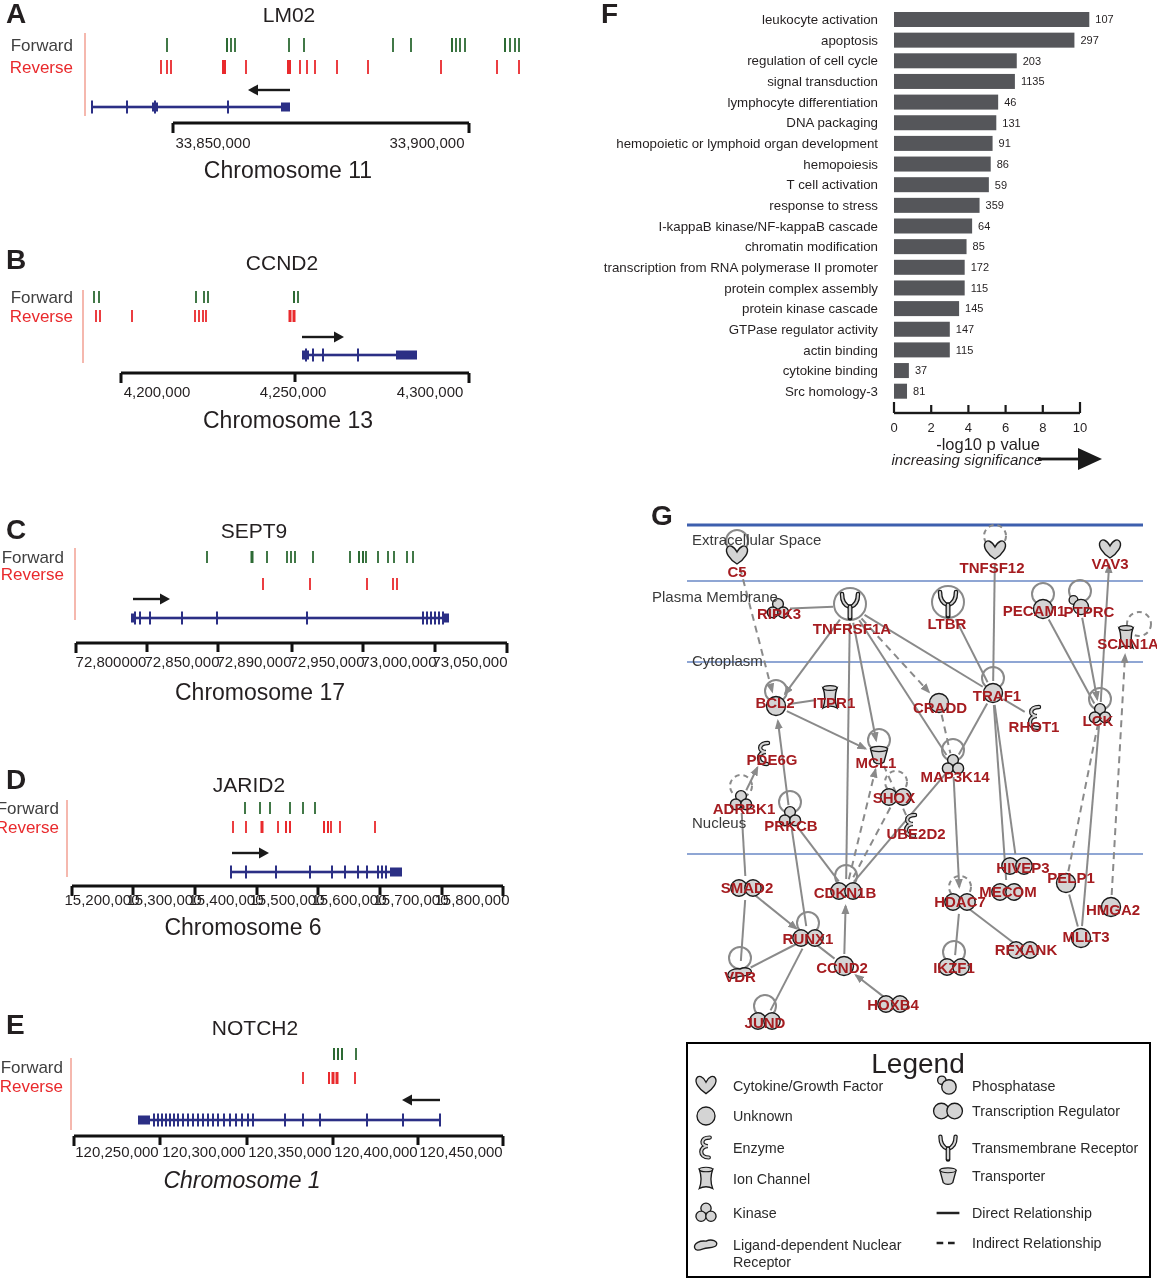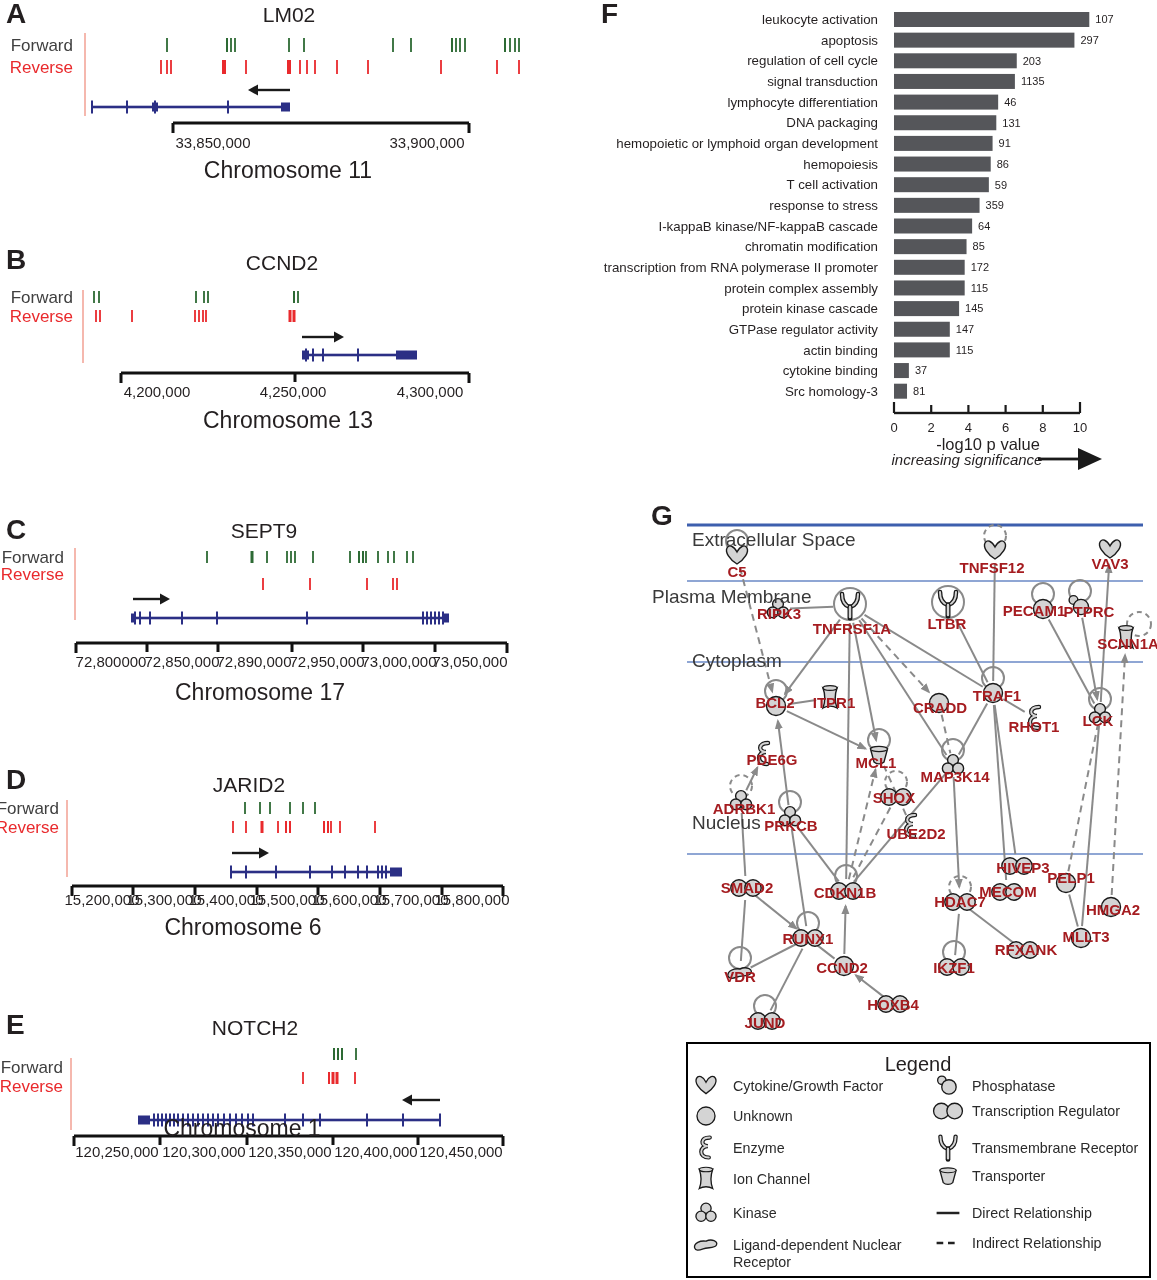--- a/index.html
+++ b/index.html
@@ -10,22 +10,22 @@
   .ctr{transform:translate(-50%,-50%)}
   .end{transform:translate(-100%,-50%)}
   .mid{transform:translate(0,-50%)}
   .letter{font-size:28px;font-weight:700;color:#231f20}
   .ptitle{font-size:21px}
   .fwd{font-size:17px;color:#404040}
   .rev{font-size:17px;color:#e92a2d}
   .chrom{font-size:23px}
   .xlab{font-size:16.5px}
   .cap{font-size:15px;font-style:italic}
-  .comp{font-size:19px;color:#3a3a3a}
-  .ltitle{font-size:20px}
+  .comp{font-size:15px;color:#3a3a3a}
+  .ltitle{font-size:28px}
 </style>
 </head>
 <body>
 
 <div class="fig">
   <svg id="fig-svg" width="1157" height="1280" viewBox="0 0 1157 1280">
       <defs>
         <marker id="arr" markerWidth="12" markerHeight="10" refX="8" refY="4" orient="auto" markerUnits="userSpaceOnUse">
           <path d="M0,0 L10,4 L0,8 Z" fill="#8a8a8a"></path>
         </marker>
@@ -674,34 +674,34 @@
   <div class="t ctr ptitle" style="left: 289px; top: 14px;">LM02</div>
   <div class="t end fwd" style="left: 73px; top: 45px;">Forward</div>
   <div class="t end rev" style="left: 73px; top: 67px;">Reverse</div>
   <div class="t ctr chrom" style="left: 288px; top: 170px;">Chromosome 11</div>
 
   <div class="t ctr ptitle" style="left: 282px; top: 262px;">CCND2</div>
   <div class="t end fwd" style="left: 73px; top: 297px;">Forward</div>
   <div class="t end rev" style="left: 73px; top: 316px;">Reverse</div>
   <div class="t ctr chrom" style="left: 288px; top: 420px;">Chromosome 13</div>
 
-  <div class="t ctr ptitle" style="left: 264px; top: 530px; text-align: right;">SEPT9</div>
+  <div class="t ctr ptitle" style="left: 254px; top: 530px; text-align: right;">SEPT9</div>
   <div class="t end fwd" style="left: 64px; top: 557px;">Forward</div>
   <div class="t end rev" style="left: 64px; top: 574px;">Reverse</div>
   <div class="t ctr chrom" style="left: 260px; top: 692px;">Chromosome 17</div>
 
   <div class="t ctr ptitle" style="left: 249px; top: 784px;">JARID2</div>
   <div class="t end fwd" style="left: 59px; top: 808px;">Forward</div>
   <div class="t end rev" style="left: 59px; top: 827px;">Reverse</div>
   <div class="t ctr chrom" style="left: 243px; top: 927px;">Chromosome 6</div>
 
   <div class="t ctr ptitle" style="left: 255px; top: 1027px;">NOTCH2</div>
   <div class="t end fwd" style="left: 63px; top: 1067px;">Forward</div>
   <div class="t end rev" style="left: 63px; top: 1086px;">Reverse</div>
-  <div class="t ctr chrom" style="left: 242px; top: 1128px;">Chromosome 1</div>
+  <div class="t ctr chrom" style="left: 242px; top: 1180px; font-style: italic;">Chromosome 1</div>
 
   <div class="t ctr xlab" style="left: 988px; top: 444px; text-align: right;">-log10 p value</div>
   <div class="t ctr cap" style="left: 967px; top: 459px; font-style: italic;">increasing significance</div>
 
   <div class="t mid comp" style="left: 692px; top: 539px;">Extracellular Space</div>
   <div class="t mid comp" style="left: 652px; top: 596px;">Plasma Membrane</div>
   <div class="t mid comp" style="left: 692px; top: 660px;">Cytoplasm</div>
   <div class="t mid comp" style="left: 692px; top: 822px;">Nucleus</div>
 
   <div class="t ctr ltitle" style="left: 918px; top: 1064px;">Legend</div>

